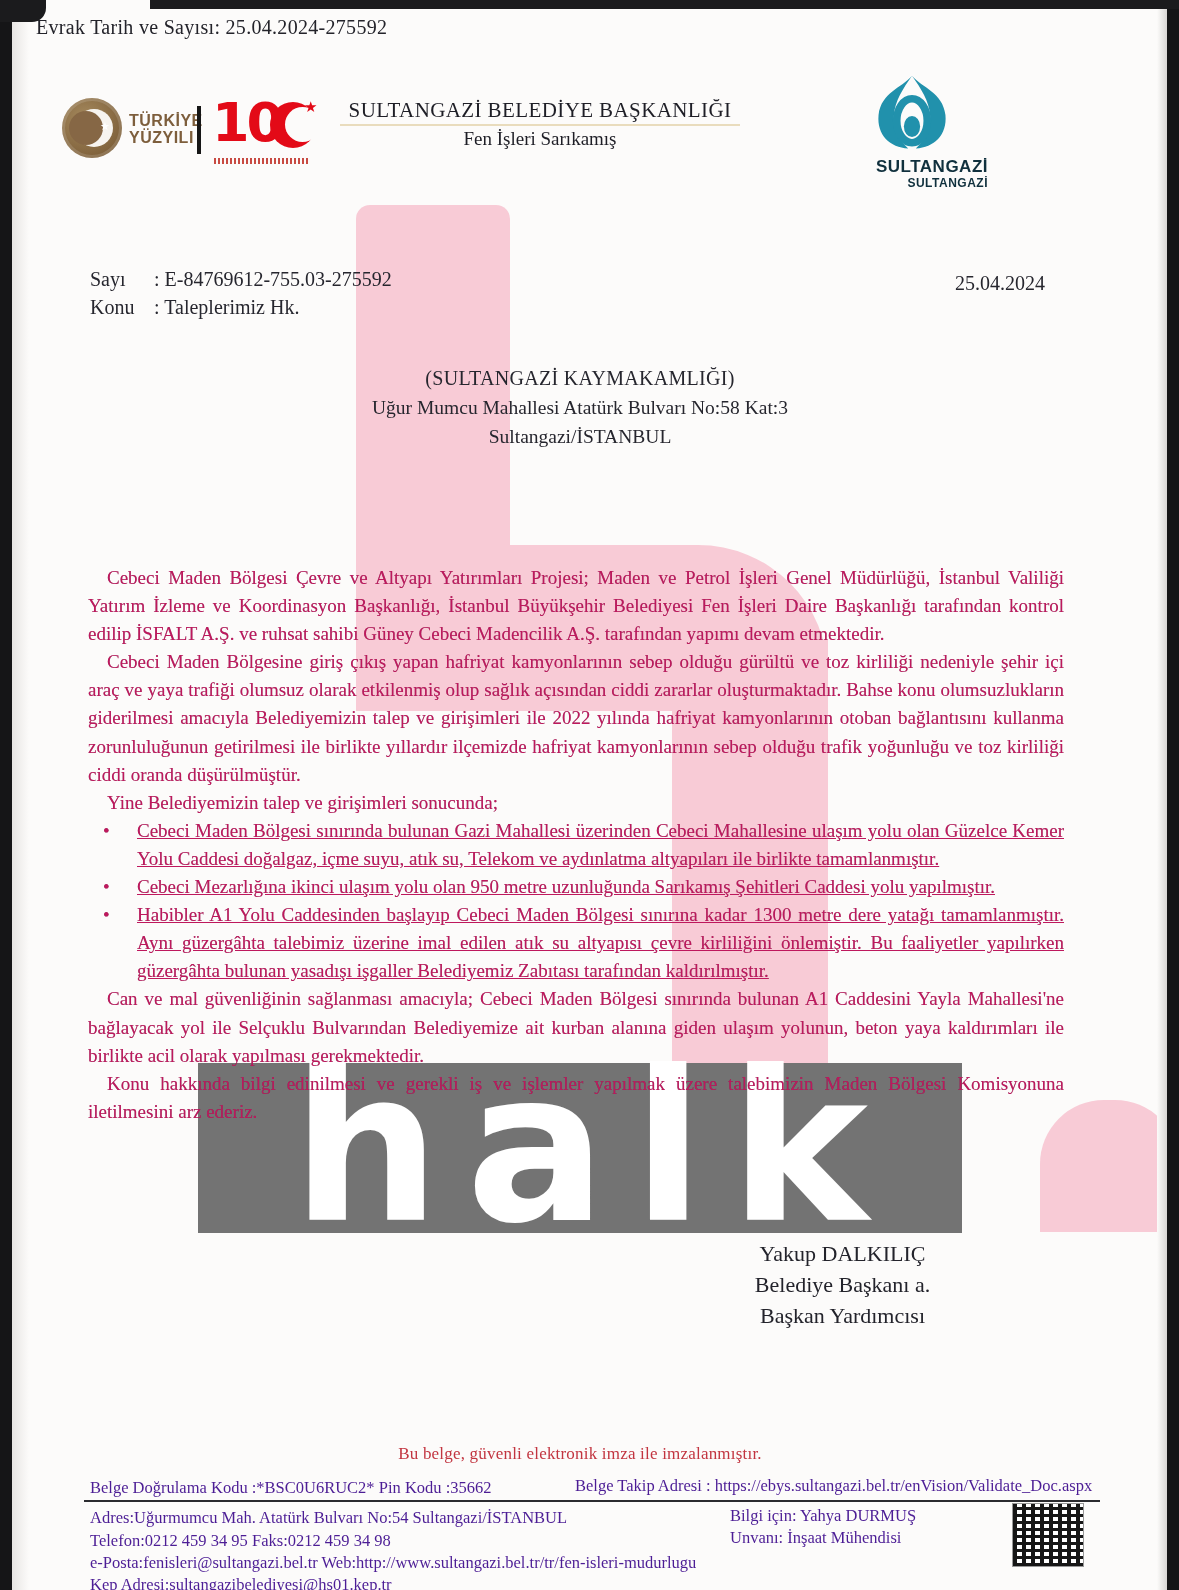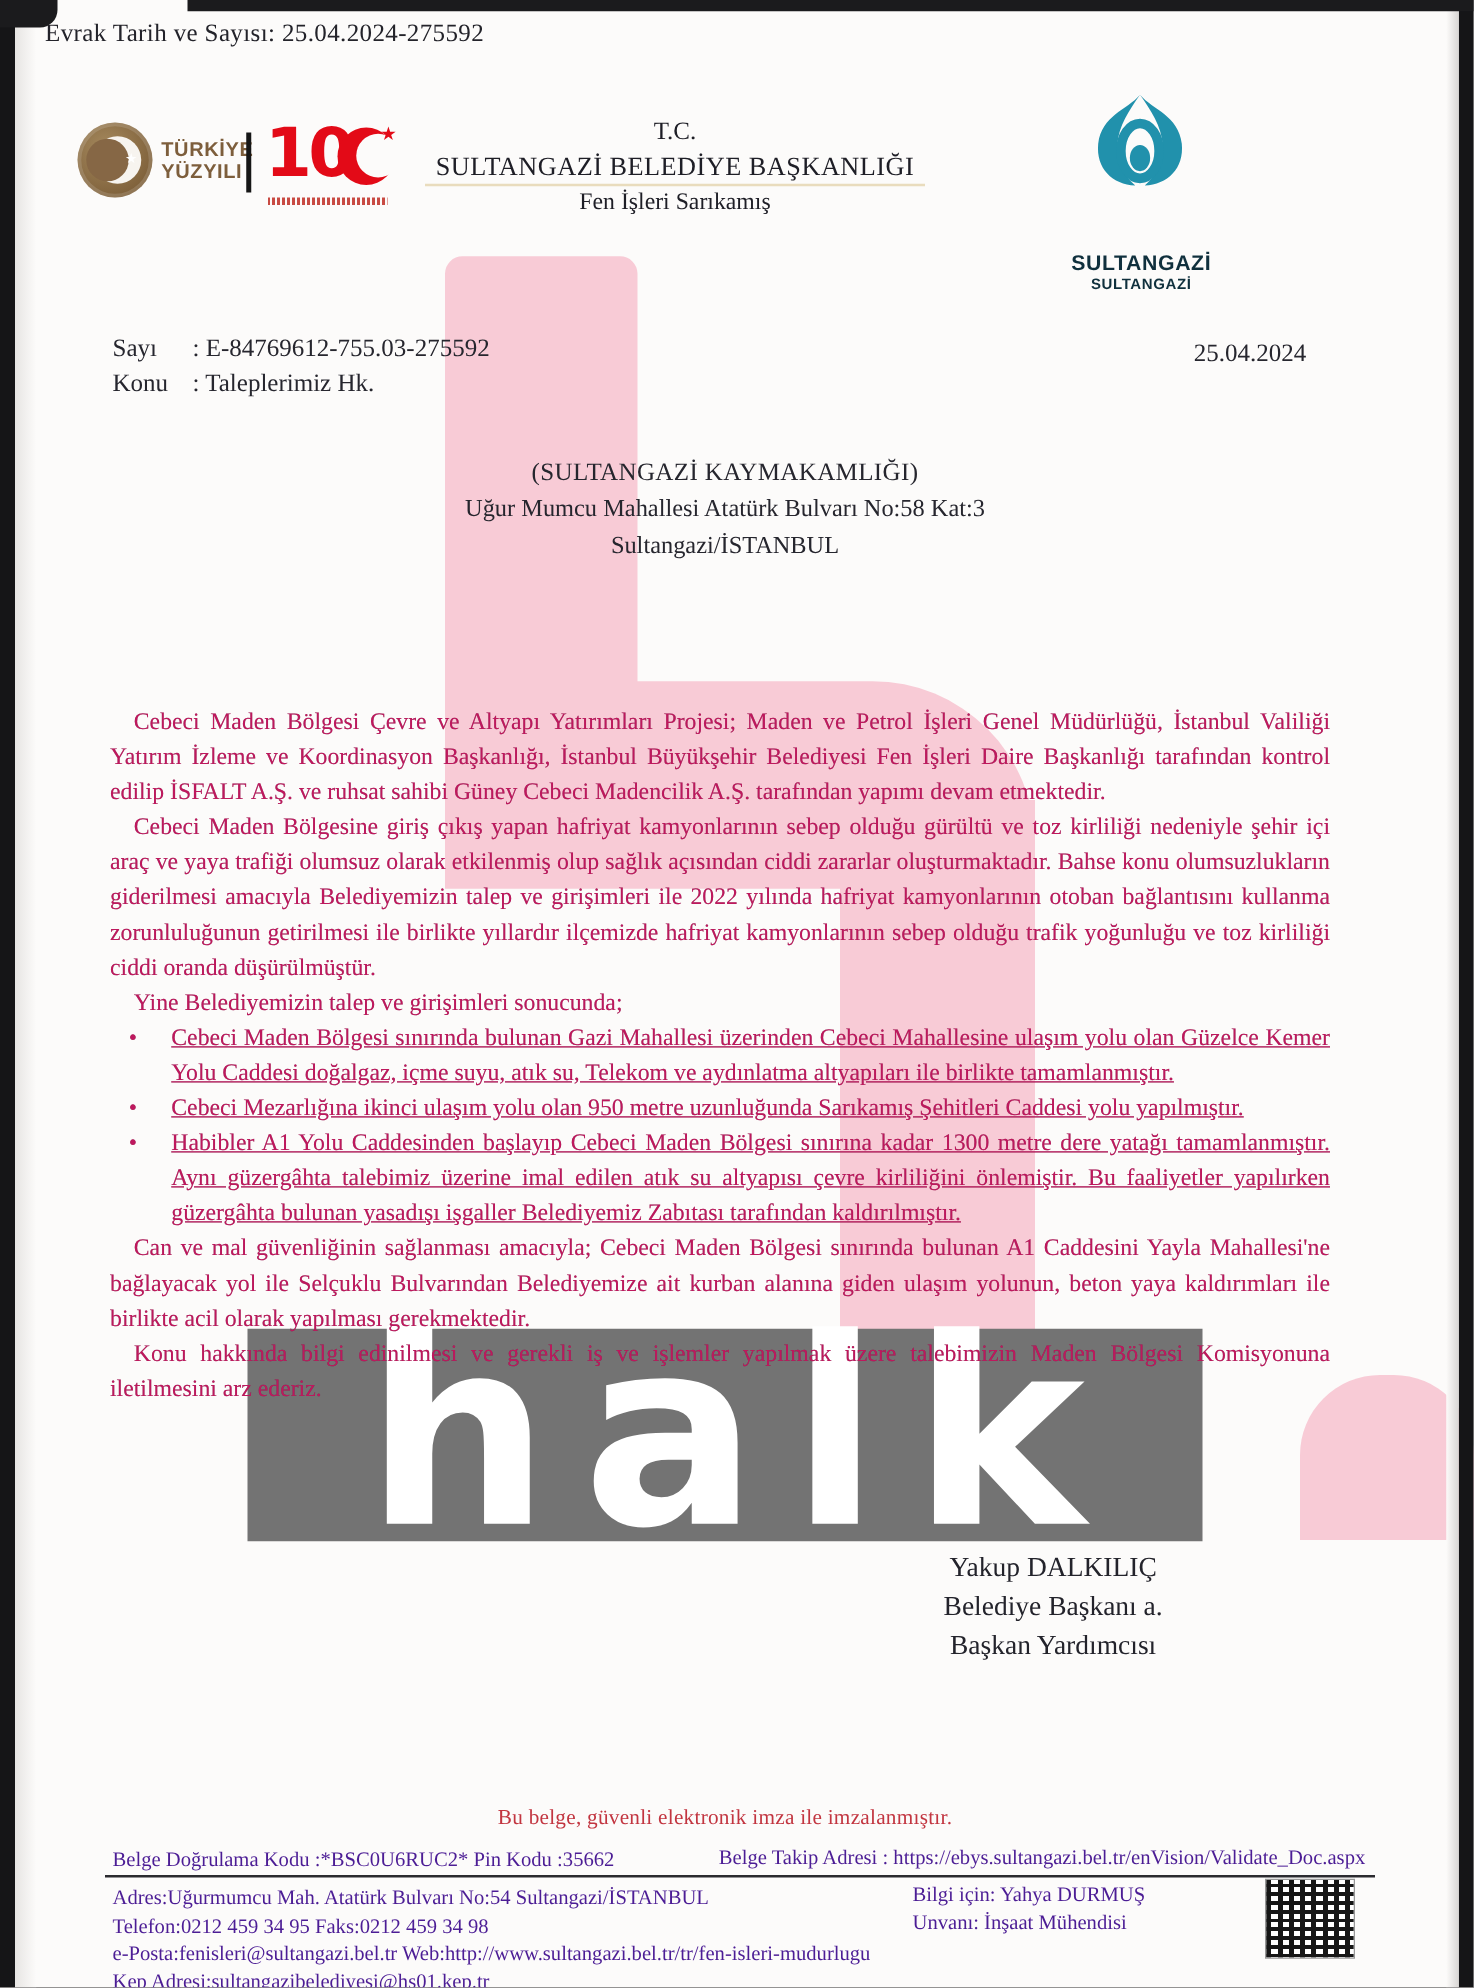--- a/index.html
+++ b/index.html
@@ -50,21 +50,21 @@
   .logo100-strip{position:absolute;left:214px;top:158px;width:96px;height:6px;opacity:.85;
     background:repeating-linear-gradient(90deg,#bf2b22 0 2px,rgba(191,43,34,0) 2px 4px);}
 
   .title-block{position:absolute;left:300px;top:94px;width:480px;text-align:center;color:#1e1e26;}
   .title-tc{font-size:20px;}
   .title-org{font-size:21px;margin-top:4px;letter-spacing:.4px;}
   .title-org-underline{width:400px;height:2px;background:#d8c28a;opacity:.55;margin:1px auto 0 auto;}
   .title-dept{font-size:19px;margin-top:2px;}
 
   .sg-logo{position:absolute;left:866px;top:72px;width:92px;height:86px;}
-  .sg-name{position:absolute;left:838px;top:158px;width:150px;text-align:center;font-family:"Liberation Sans",sans-serif;color:#10303d;margin-top:44px;}
+  .sg-name{position:absolute;left:838px;top:158px;width:150px;text-align:right;font-family:"Liberation Sans",sans-serif;color:#10303d;}
   .sg-name .l1{font-weight:800;font-size:17px;letter-spacing:.5px;line-height:18px;}
   .sg-name .l2{font-weight:700;font-size:12px;letter-spacing:.5px;line-height:14px;}
 
   
   .docrow{position:absolute;left:90px;font-size:20px;}
   .docrow .lbl{display:inline-block;width:64px;}
   .row-sayi{top:268px;} .row-konu{top:296px;}
   .doc-date{position:absolute;left:930px;top:272px;width:140px;text-align:center;font-size:20px;}
 
   .recipient{position:absolute;left:260px;top:364px;width:640px;text-align:center;line-height:29px;}
@@ -132,21 +132,20 @@
     <div class="logo100">
       <span class="digits">10</span>
       <span class="cres">
           <span class="cut"></span>
         </span>
       <span class="star">★</span>
     </div>
     <div class="logo100-strip"></div>
 
     <div class="title-block">
-      <div class="title-tc">T.C.</div>
       <div class="title-org">SULTANGAZİ BELEDİYE BAŞKANLIĞI</div>
       <div class="title-org-underline"></div>
       <div class="title-dept">Fen İşleri Sarıkamış</div>
     </div>
 
     <svg class="sg-logo" viewBox="0 0 90 90">
       <path d="M45,4 C34,17 13,21 10,45 C8,66 22,79 41,80 C30,70 25,59 26,46 C27,30 36,17 45,4 Z" fill="#2191ac"></path>
       <path d="M45,4 C56,17 77,21 80,45 C82,66 68,79 49,80 C60,70 65,59 64,46 C63,30 54,17 45,4 Z" fill="#2191ac"></path>
       <ellipse cx="45" cy="51" rx="16" ry="23" fill="none" stroke="#2191ac" stroke-width="8"></ellipse>
       <ellipse cx="45" cy="57" rx="8.5" ry="11" fill="#2191ac"></ellipse>

